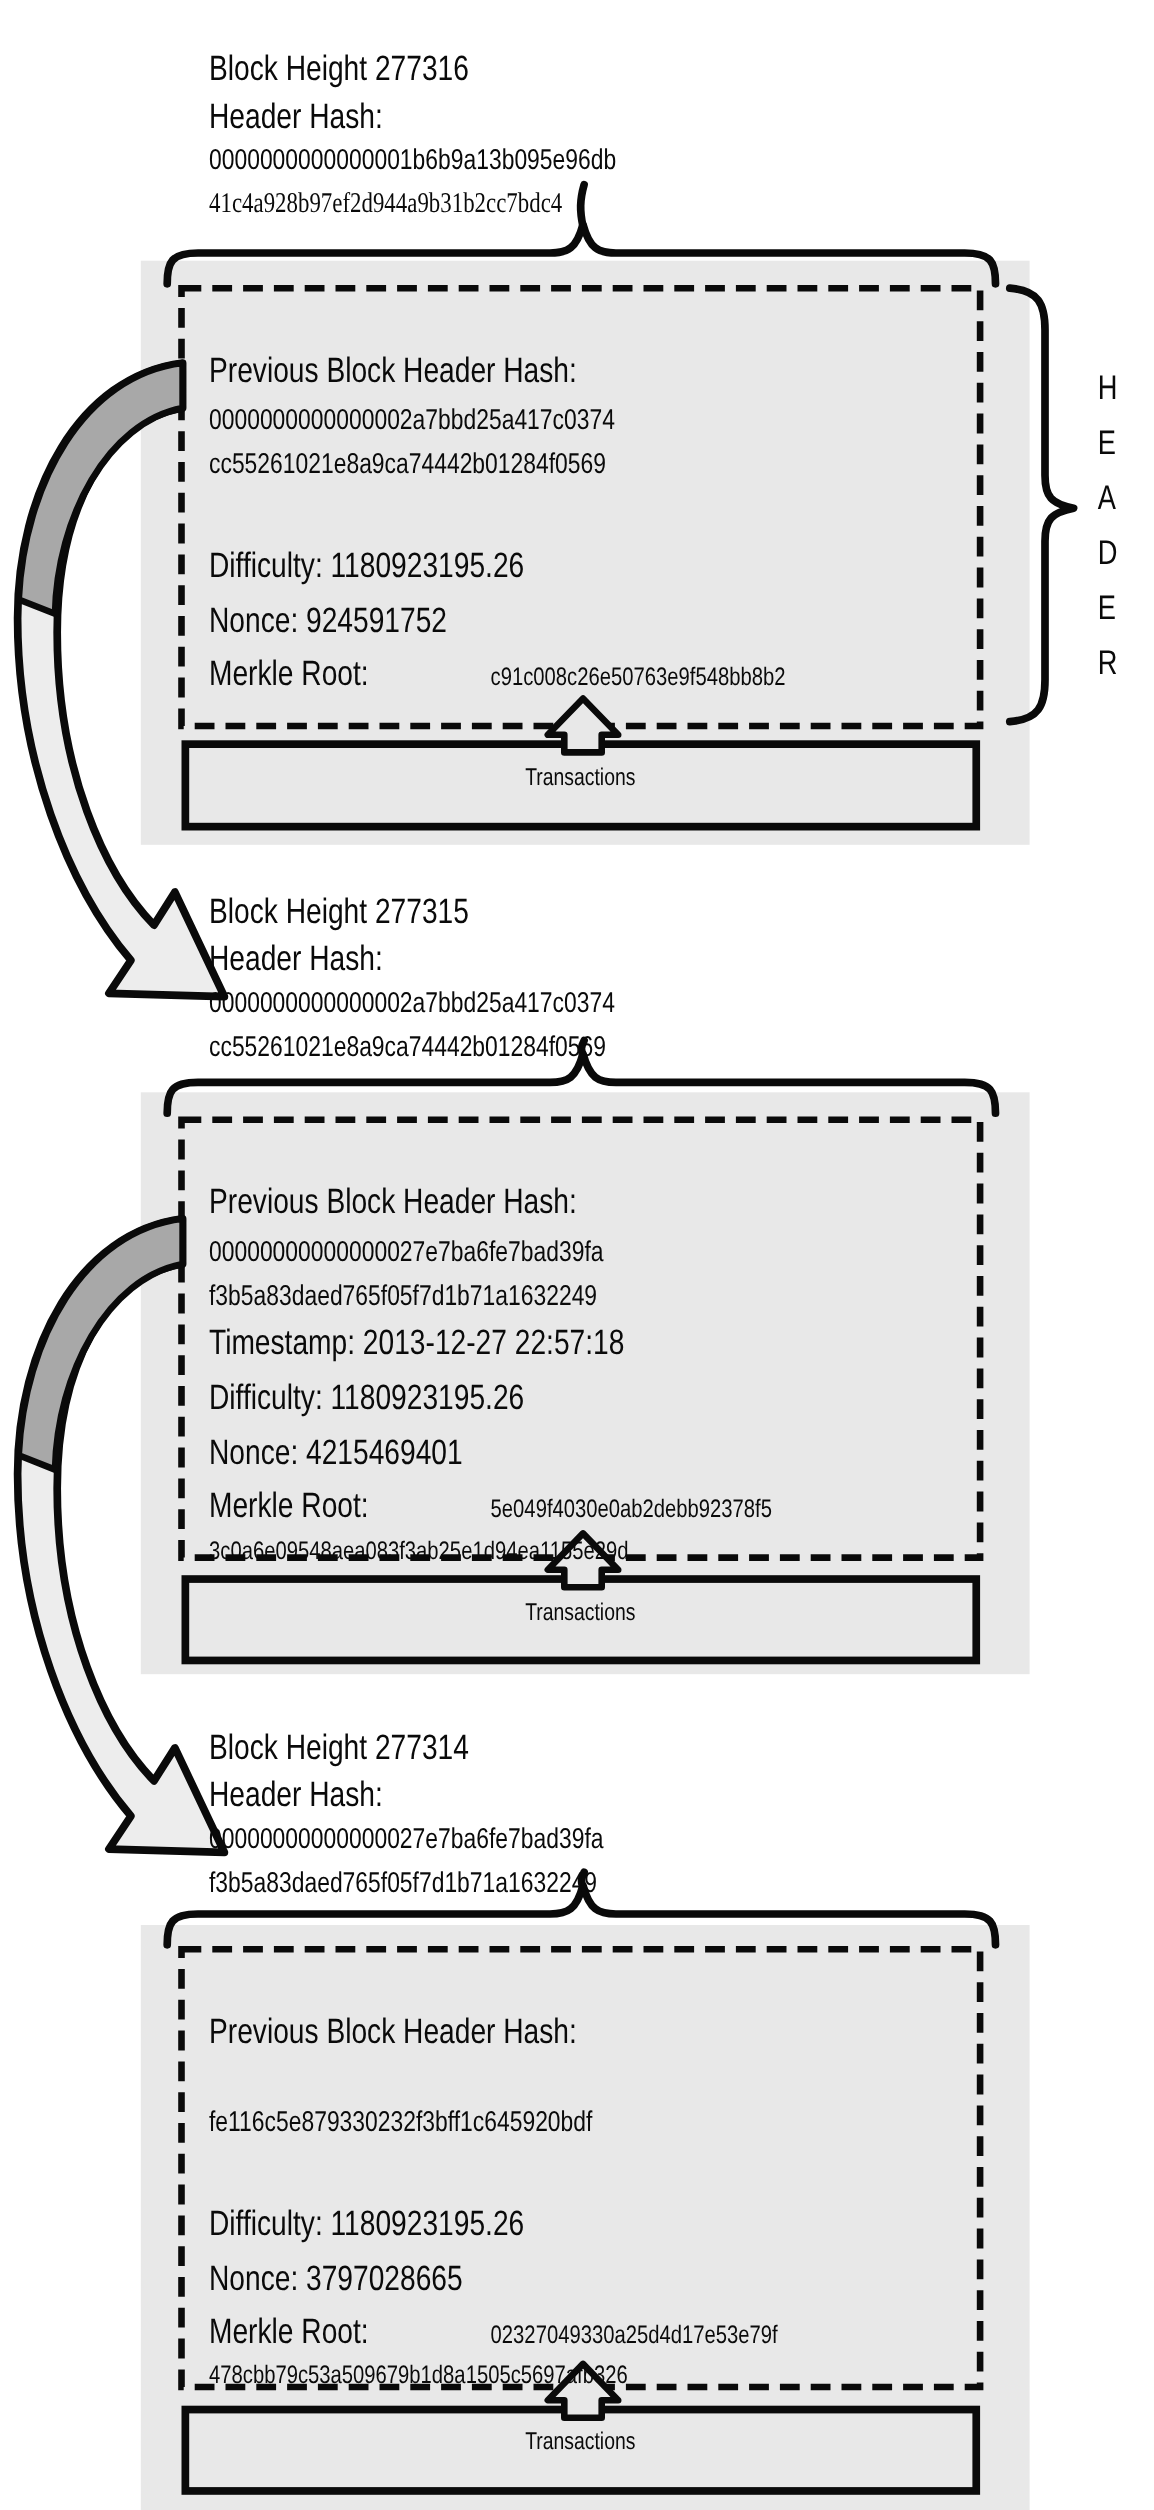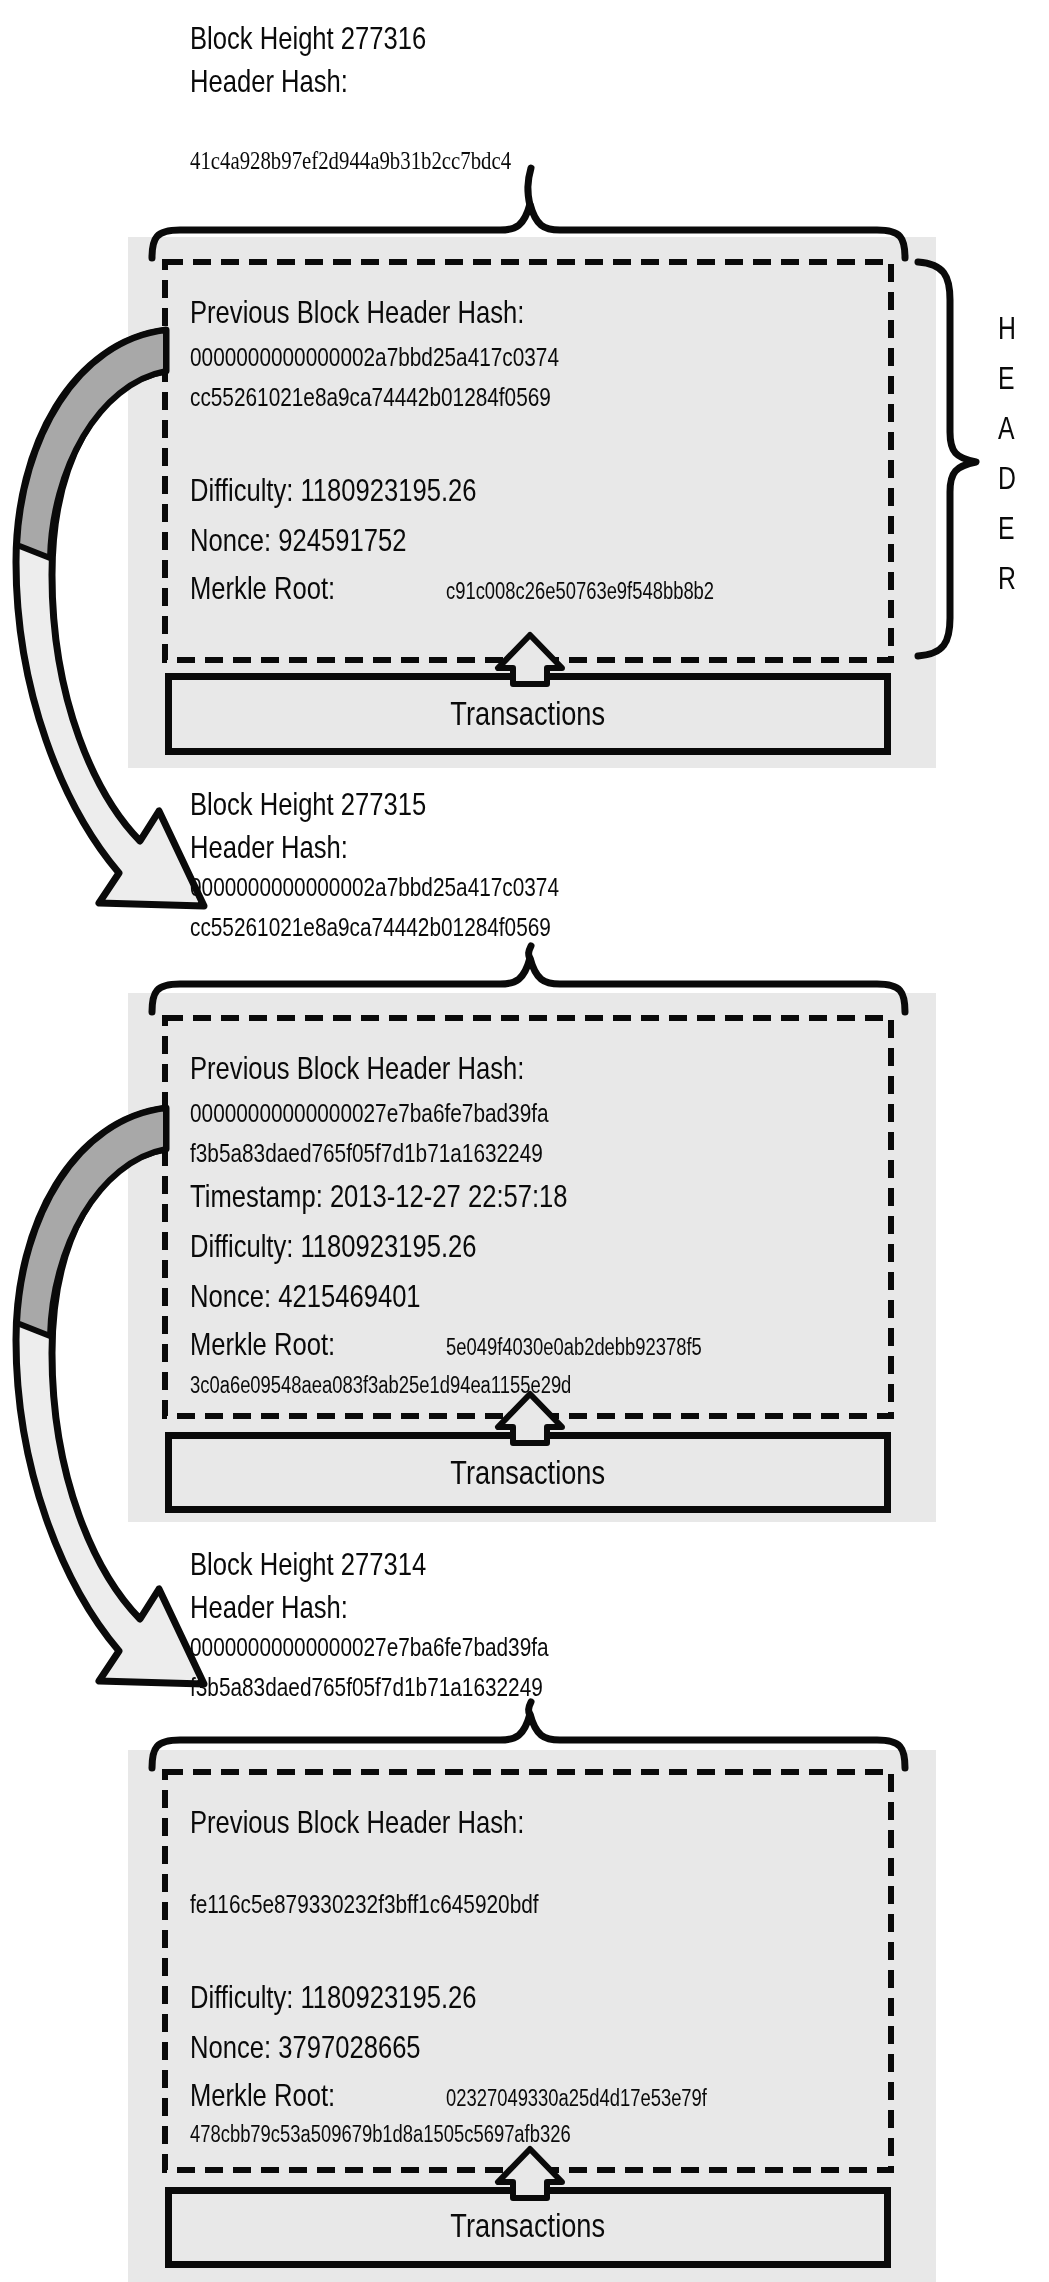--- a/index.html
+++ b/index.html
@@ -1,26 +1,26 @@
 <!DOCTYPE html>
 <html><head>
 <meta charset="utf-8">
 <style>
   html,body{margin:0;padding:0;background:#fff;}
   .page{position:relative;width:1049px;height:2282px;background:#fff;overflow:hidden;
         font-family:"Liberation Sans",sans-serif;color:#0a0a0a;}
   .gray{position:absolute;background:#e8e8e8;}
   .bar{position:absolute;background:#e8e8e8;border:7px solid #0a0a0a;box-sizing:border-box;}
   .overlay{position:absolute;left:0;top:0;z-index:5;}
-  .txt{position:absolute;z-index:8;line-height:1;white-space:nowrap;}
+  .txt{position:absolute;z-index:8;line-height:1;white-space:nowrap;margin-top:24px;}
   .cond{display:inline-block;transform:scaleX(0.80);transform-origin:0 50%;}
   .t{font-size:32px;}          
   .h{font-size:26px;}          
   .m{font-size:23px;}          
-  .tx{font-size:34px;}         
+  .tx{font-size:22px;}         
   .bartxt{position:absolute;z-index:8;width:726px;left:165px;text-align:center;line-height:1;}
   .bartxt .cond{transform-origin:50% 50%;}
   .hl{font-size:31px;}         
 </style>
 </head>
 <body>
 
 <div class="page">
 
   <div class="gray" style="left:128px;top:237px;width:808px;height:531px;"></div>
@@ -62,20 +62,21 @@
     </g>
 
     <g transform="translate(0,778)">
       <path fill="#ededed" stroke="#0a0a0a" stroke-width="7" stroke-linejoin="round" d="M166,330 C72,342 16,446 16,562 C16,690 62,806 119,873 L99,903 L204,906 L159,811 L140,841 C95,795 52,700 52,575 C52,465 96,382 166,371 Z"></path>
       <path fill="#a8a8a8" stroke="#0a0a0a" stroke-width="6" stroke-linejoin="round" d="M166,330 C76,341 22,440 17,545 L50,558 C52,470 98,384 166,371 Z"></path>
     </g>
   </svg>
 
   <div class="txt t" style="left:190px;top:22px;"><span class="cond">Block Height 277316</span></div>
   <div class="txt t" style="left:190px;top:65px;"><span class="cond">Header Hash:</span></div>
+  <div class="txt h" style="left:190px;top:108px;"><span class="cond">0000000000000001b6b9a13b095e96db</span></div>
   <div class="txt h" style="left:190px;top:148px;font-family:Liberation Serif, serif;"><span class="cond">41c4a928b97ef2d944a9b31b2cc7bdc4</span></div>
 
   <div class="txt t" style="left:190px;top:296px;"><span class="cond">Previous Block Header Hash:</span></div>
   <div class="txt h" style="left:190px;top:344px;"><span class="cond">0000000000000002a7bbd25a417c0374</span></div>
   <div class="txt h" style="left:190px;top:384px;"><span class="cond">cc55261021e8a9ca74442b01284f0569</span></div>
   <div class="txt t" style="left:190px;top:474px;"><span class="cond">Difficulty: 1180923195.26</span></div>
   <div class="txt t" style="left:190px;top:524px;"><span class="cond">Nonce: 924591752</span></div>
   <div class="txt t" style="left:190px;top:572px;"><span class="cond">Merkle Root:</span></div>
   <div class="txt m" style="left:446px;top:580px;"><span class="cond">c91c008c26e50763e9f548bb8b2</span></div>
   <div class="bartxt tx" style="top:696px;"><span class="cond">Transactions</span></div>

